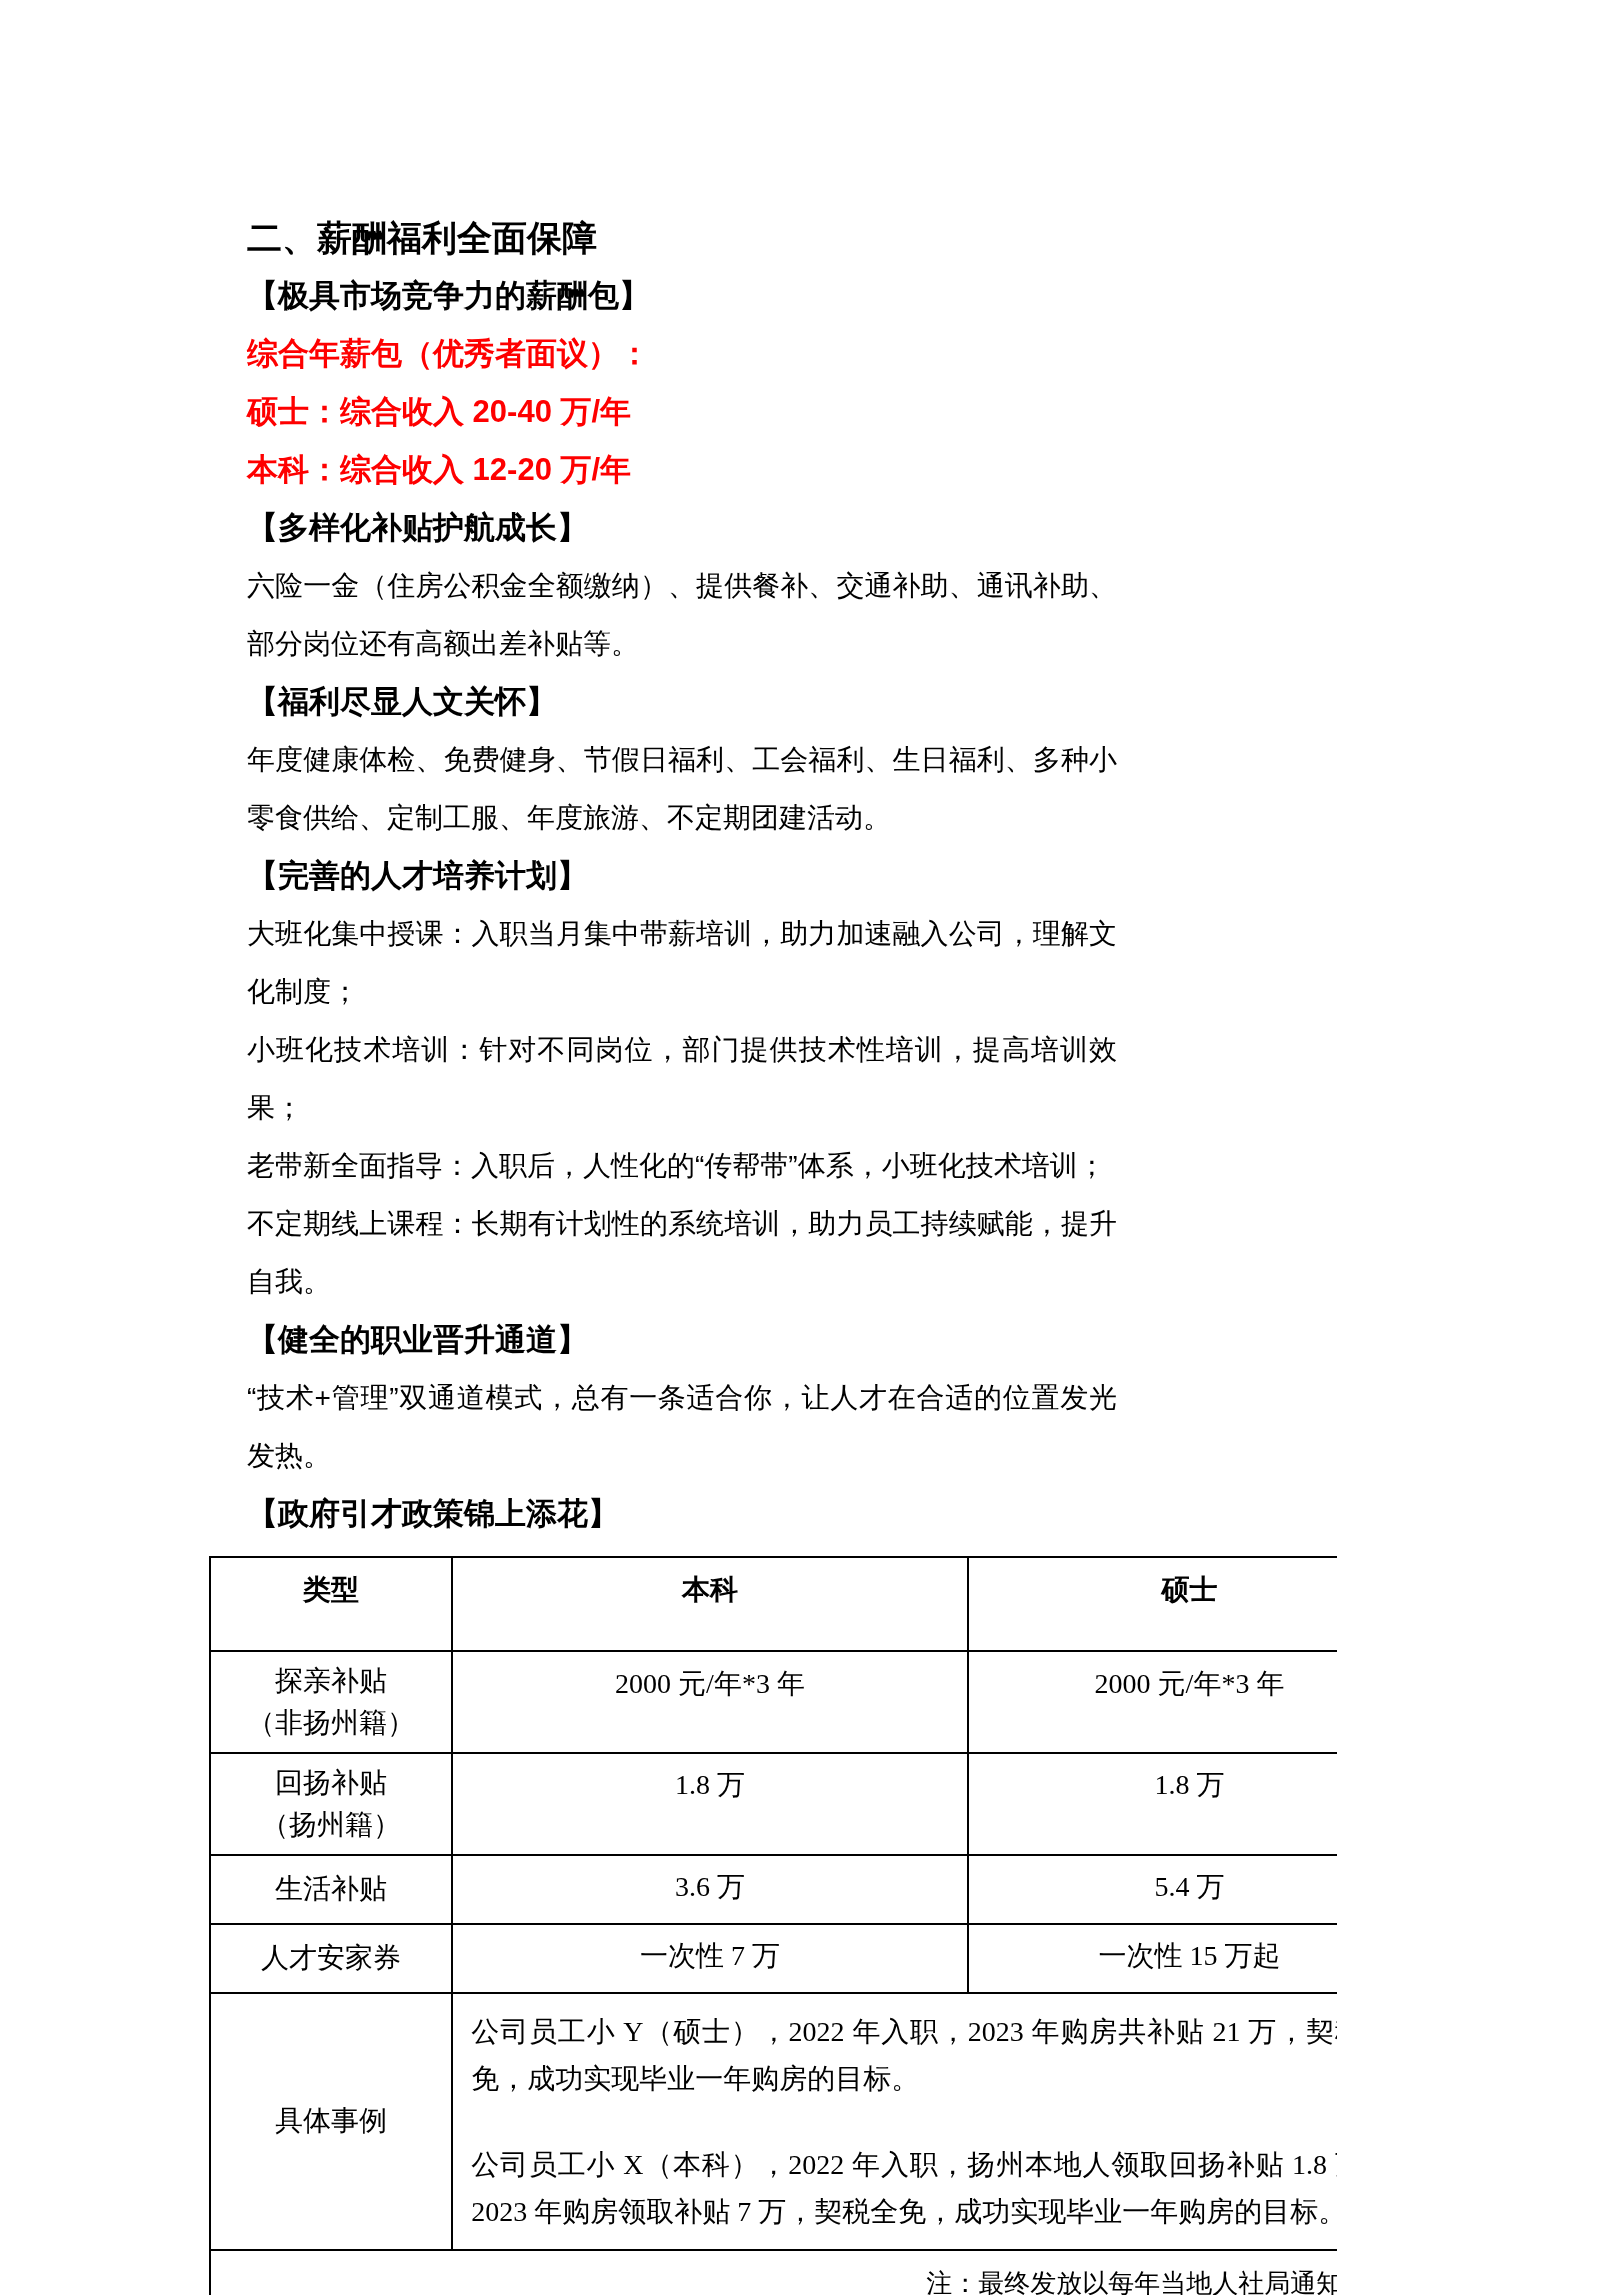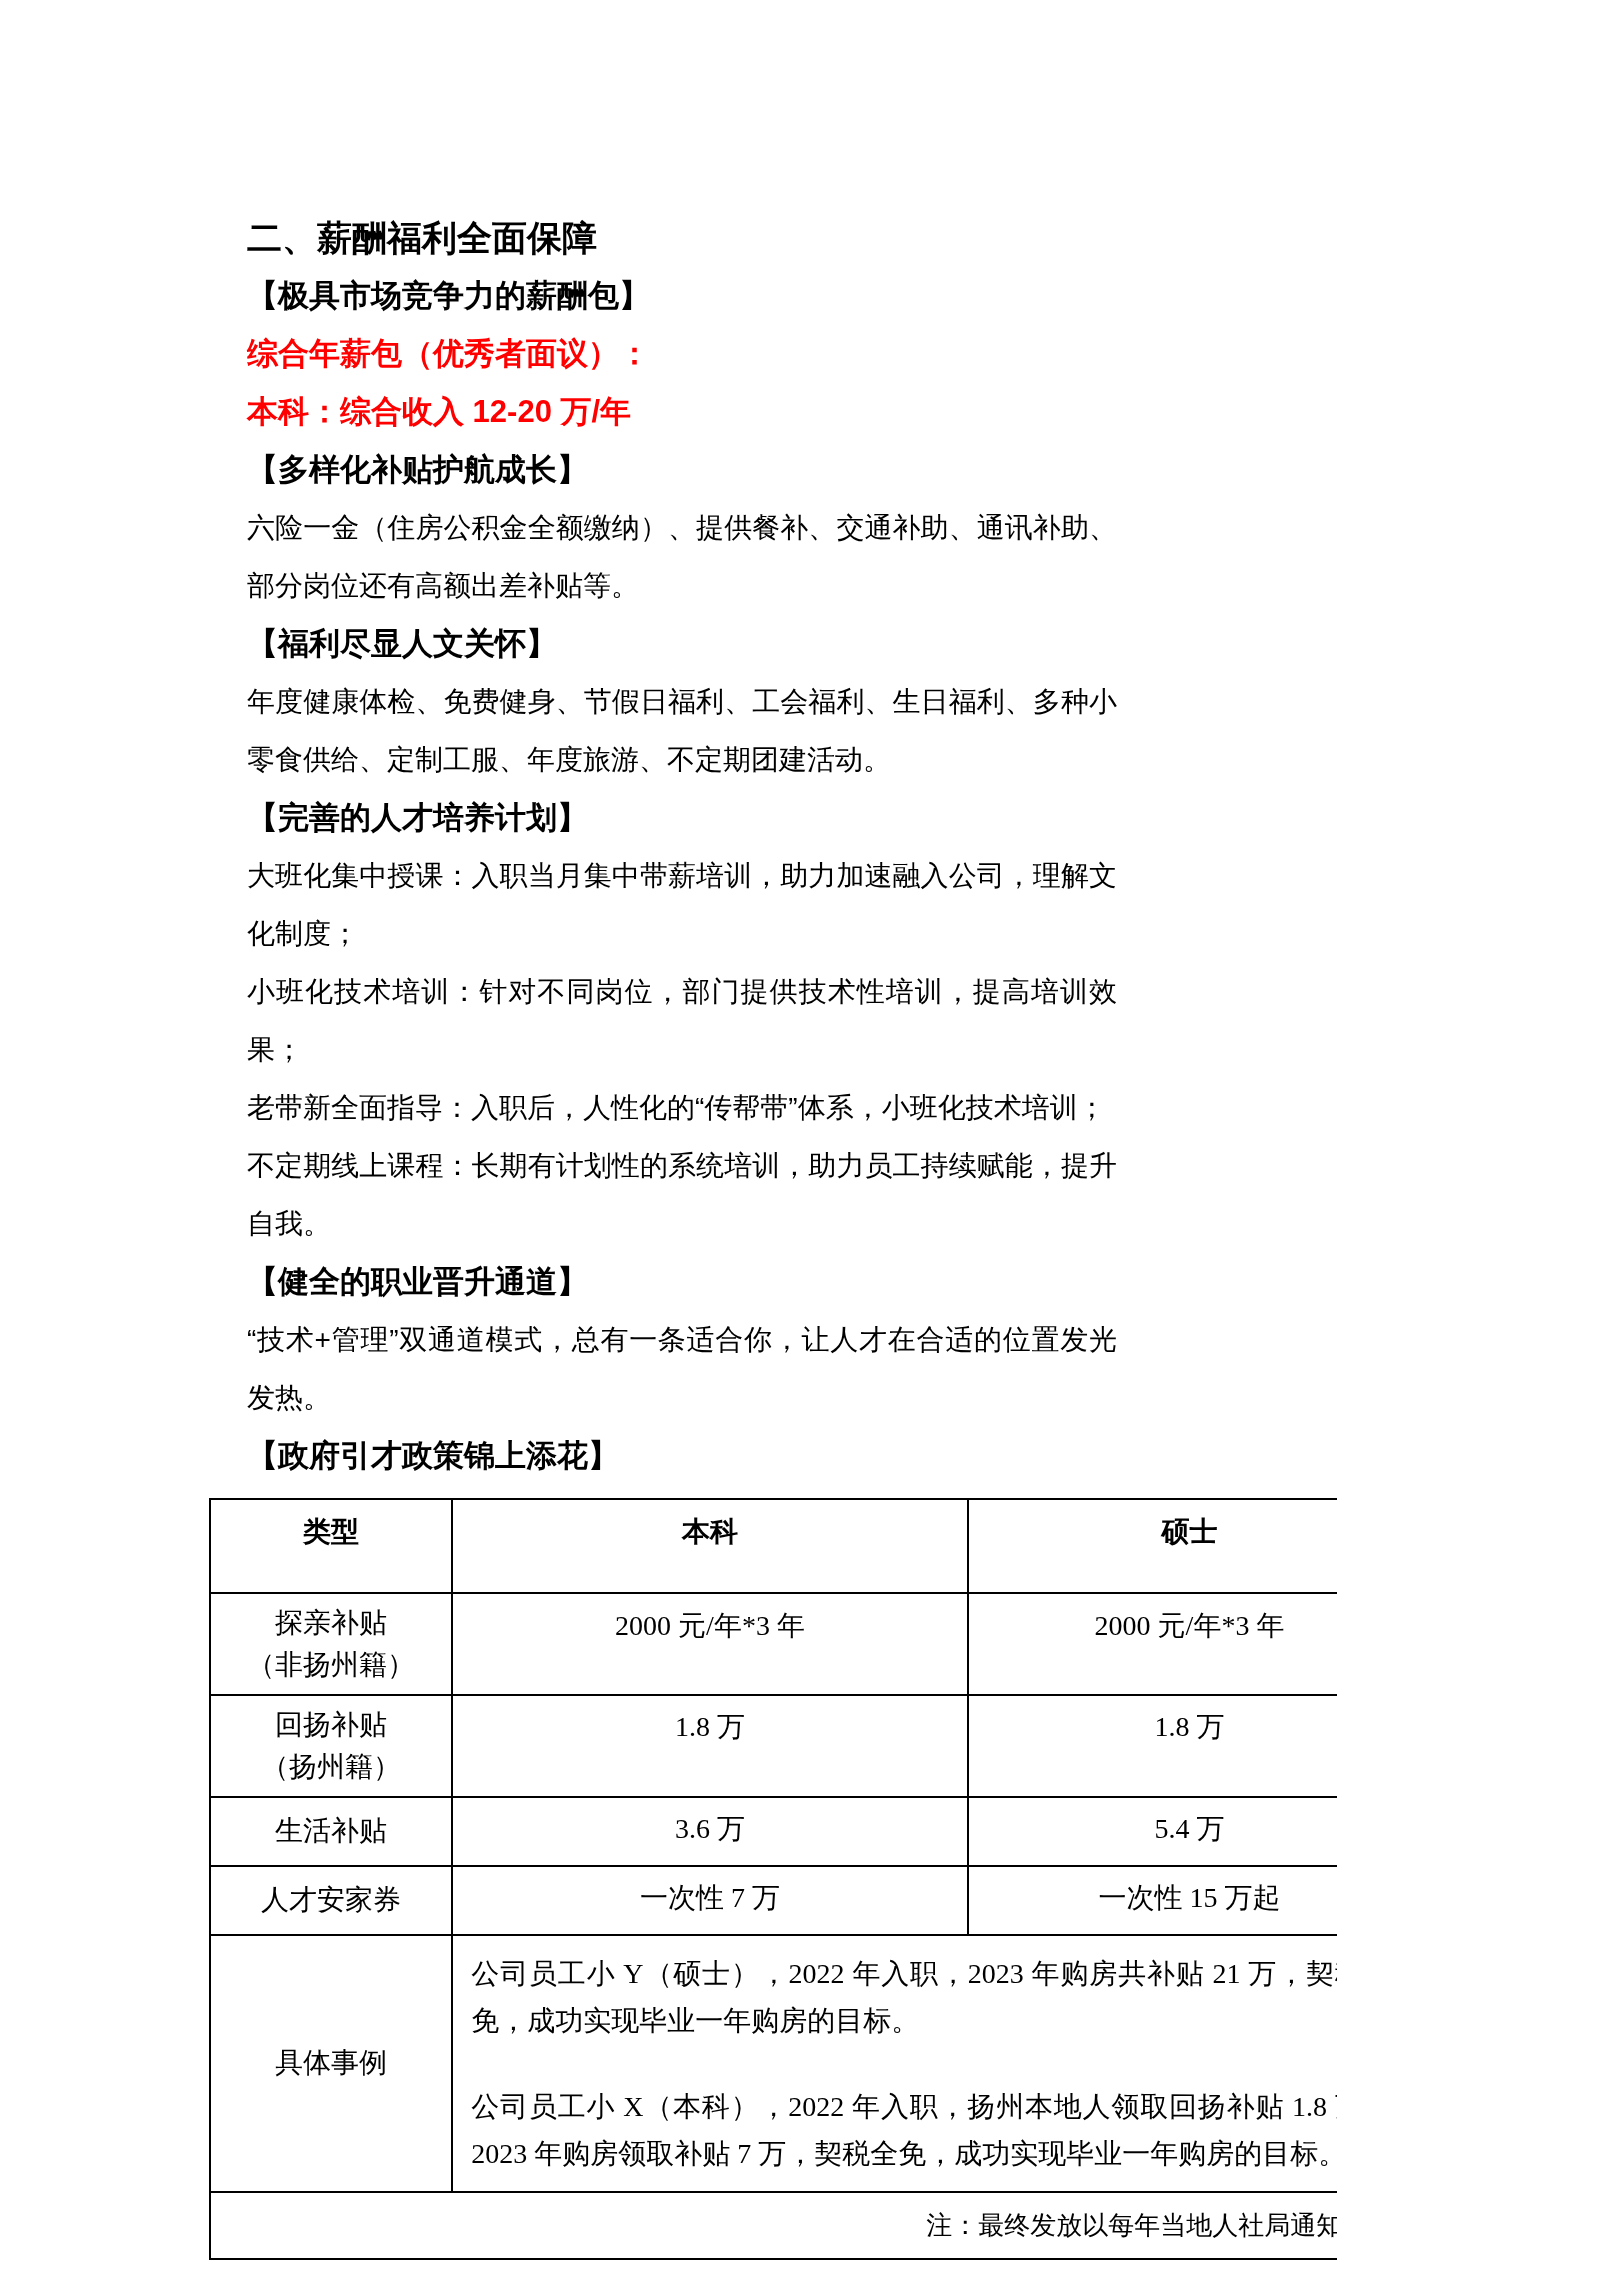--- a/index.html
+++ b/index.html
@@ -109,20 +109,21 @@
 </head>
 <body>
 
 <div class="page">
 
   <h1 class="doc-title">二、薪酬福利全面保障</h1>
 
   <h2 class="sec-heading">【极具市场竞争力的薪酬包】</h2>
 
   <p class="red-line">综合年薪包（优秀者面议）：</p>
+  <p class="red-line">硕士：综合收入 20-40 万/年</p>
   <p class="red-line">本科：综合收入 12-20 万/年</p>
 
   <h2 class="sec-heading">【多样化补贴护航成长】</h2>
   <p class="body-para">六险一金（住房公积金全额缴纳）、提供餐补、交通补助、通讯补助、部分岗位还有高额出差补贴等。</p>
 
   <h2 class="sec-heading">【福利尽显人文关怀】</h2>
   <p class="body-para">年度健康体检、免费健身、节假日福利、工会福利、生日福利、多种小零食供给、定制工服、年度旅游、不定期团建活动。</p>
 
   <h2 class="sec-heading">【完善的人才培养计划】</h2>
   <p class="body-para">大班化集中授课：入职当月集中带薪培训，助力加速融入公司，理解文化制度；</p>

